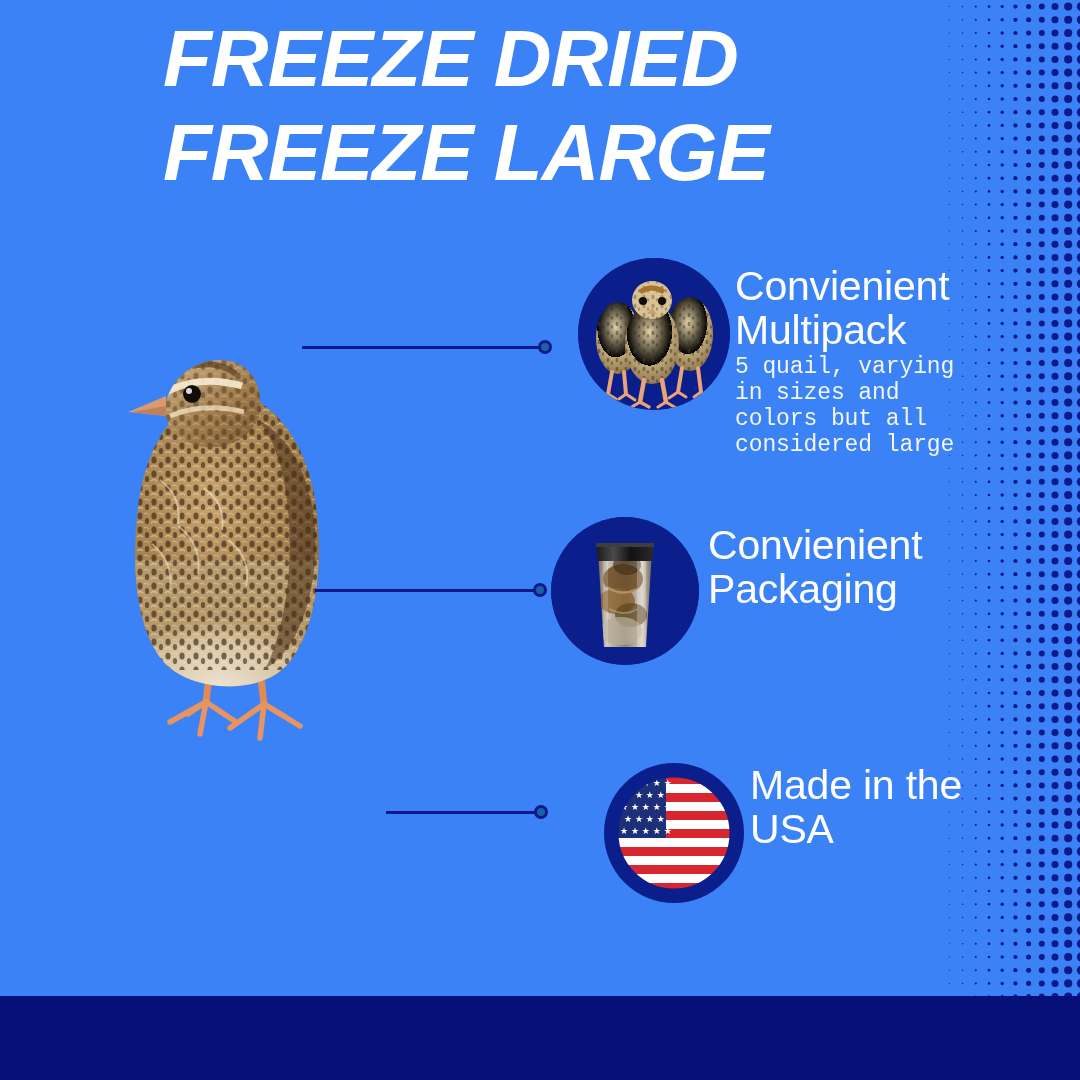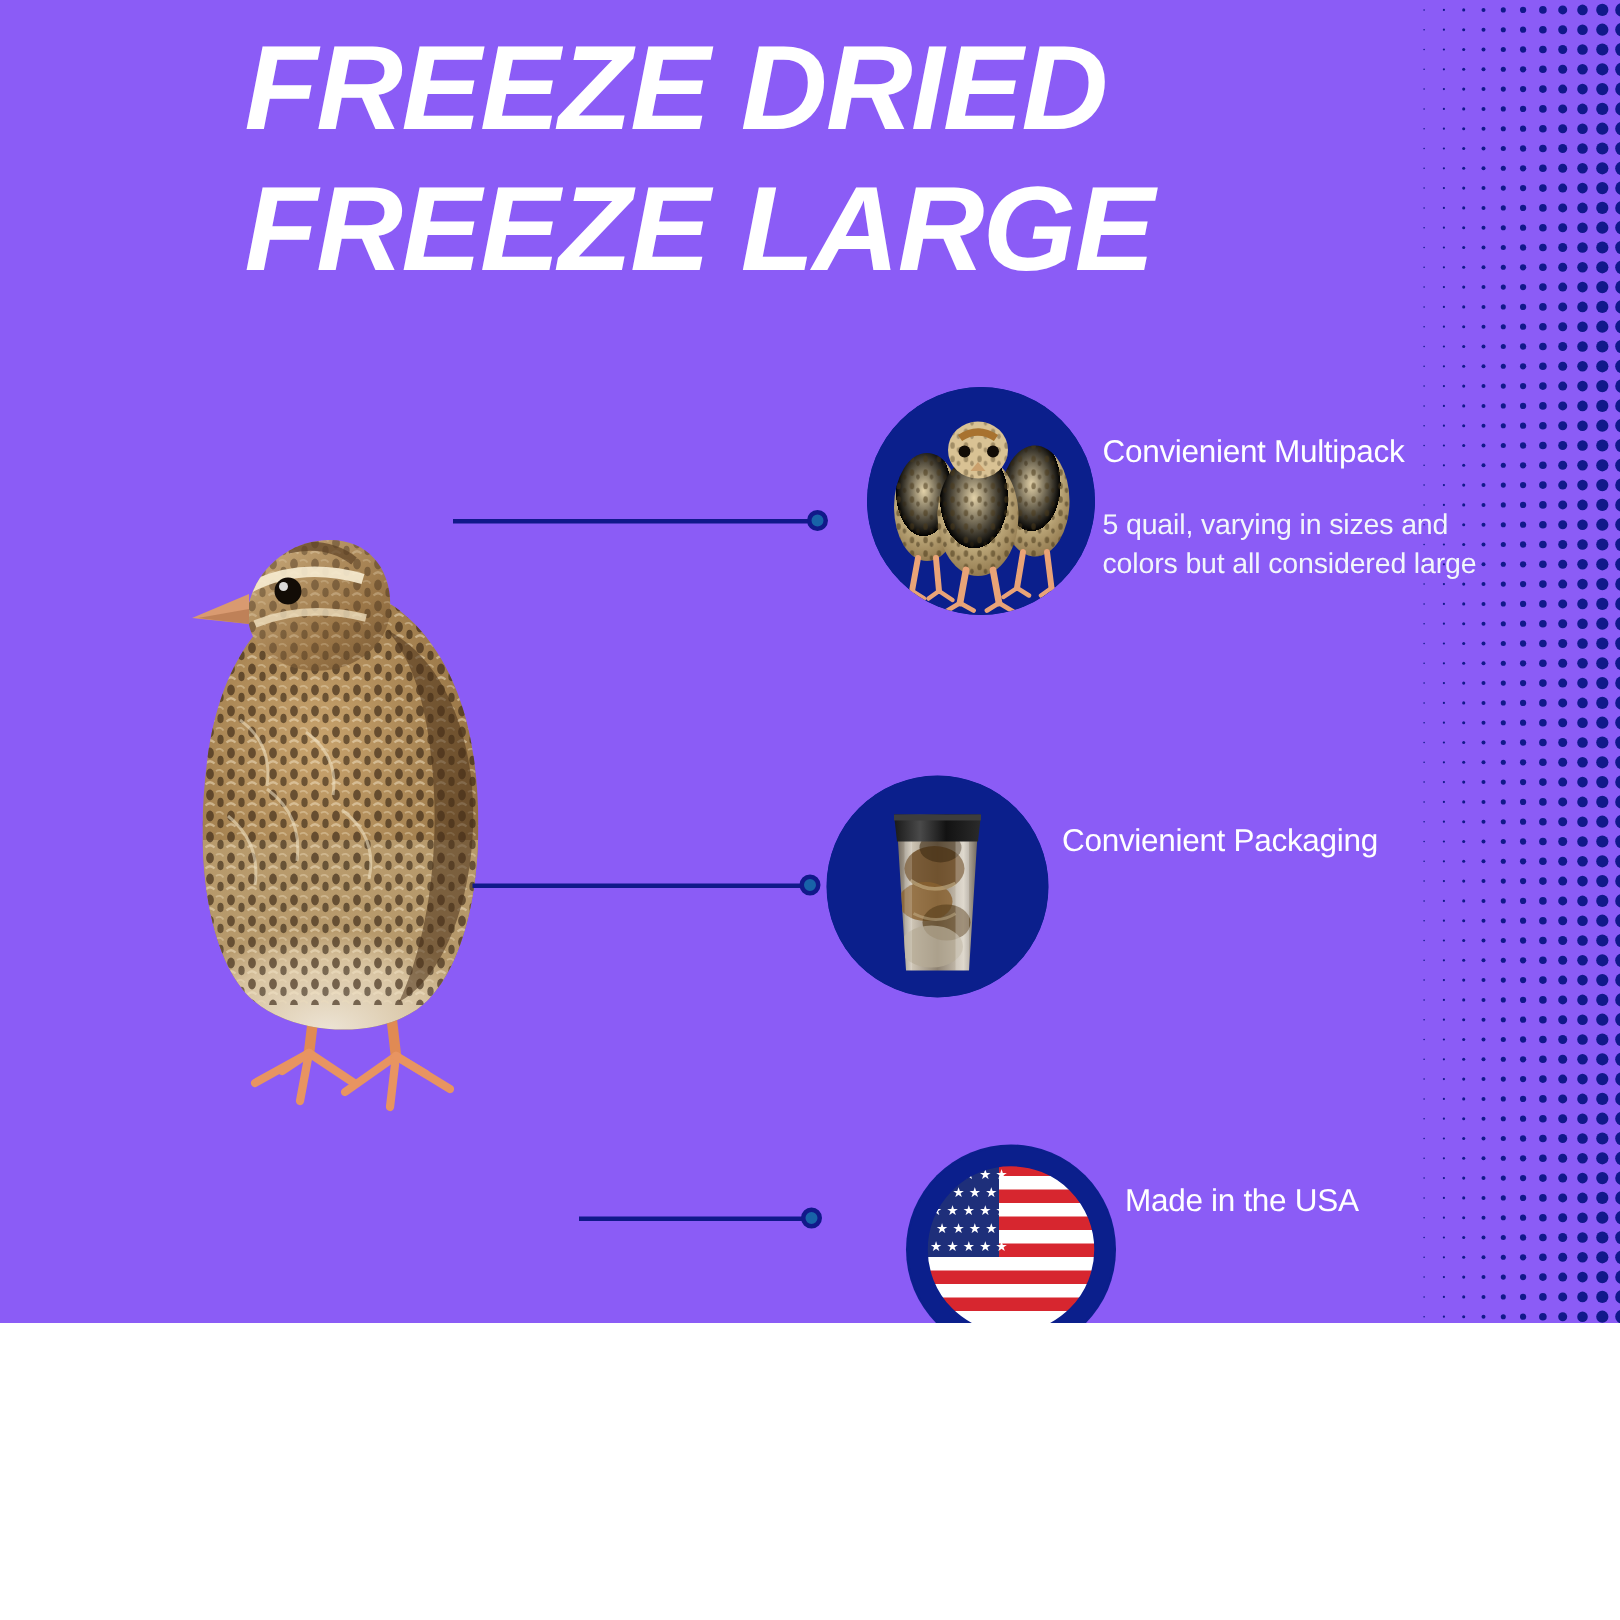--- a/index.html
+++ b/index.html
@@ -3,23 +3,23 @@
 <meta charset="utf-8">
 <style>
   html, body {
     margin: 0;
     padding: 0;
     background: #ffffff;
   }
   #canvas {
     position: relative;
     width: 1080px;
-    height: 882px;
+    height: 1080px;
     overflow: hidden;
-    background: #8b5cf6;
+    background: #3b82f6;
     font-family: "Liberation Sans", sans-serif;
   }
 
   
   .halftone {
     position: absolute;
     top: 0;
     right: 0;
     width: 190px;
     height: 996px;
@@ -86,33 +86,32 @@
     background: #0b1f8c;
     overflow: hidden;
   }
   .feature-text {
     position: absolute;
   }
   .feature-heading {
     color: #ffffff;
     font-family: "Liberation Sans", sans-serif;
     font-weight: normal;
-    font-size: 21px;
+    font-size: 41px;
     line-height: 44px;
     letter-spacing: -0.2px;
-    margin-top: 16px;
   }
   .feature-body {
     color: #f2f6fb;
-    font-family: Liberation Sans, sans-serif;
+    font-family: Liberation Mono, monospace;
     font-weight: normal;
-    font-size: 19px;
+    font-size: 23px;
     line-height: 26px;
     letter-spacing: -0.1px;
-    margin-top: 14px;
+    margin-top: 2px;
   }
 
   
   .footer-bar {
     position: absolute;
     left: 0;
     top: 996px;
     width: 1080px;
     height: 84px;
     background: #071079;

